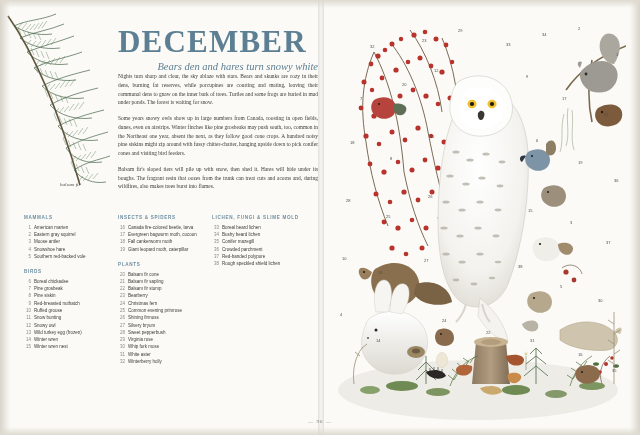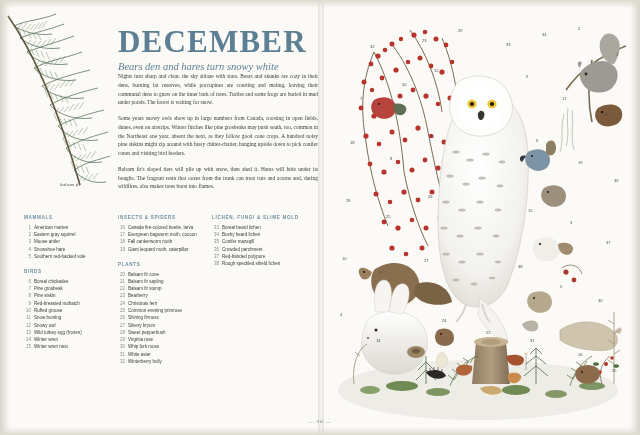--- a/index.html
+++ b/index.html
@@ -28,21 +28,21 @@
   .title-block{position:absolute;left:118px;top:26px;width:200px;}
   .month-title{
     font-family:"Liberation Serif", serif;
     font-size:31px;letter-spacing:1.2px;
     color:#5c7f93;font-weight:700;line-height:1;
     margin:0 0 4px 0;
   }
   .subtitle{
     font-family:"Liberation Serif", serif;
     font-style:italic;font-size:10.5px;color:#5c7f93;
-    margin:0;line-height:1.2;
+    margin:0;line-height:1.2;text-align:right;
   }
 
   
   .body-copy{position:absolute;left:118px;top:72px;width:200px;}
   .body-copy p{
     font-family:"Liberation Serif", serif;
     font-size:5.4px;line-height:1.62;color:#3a3a38;
     margin:0 0 7px 0;text-align:justify;
   }
 

